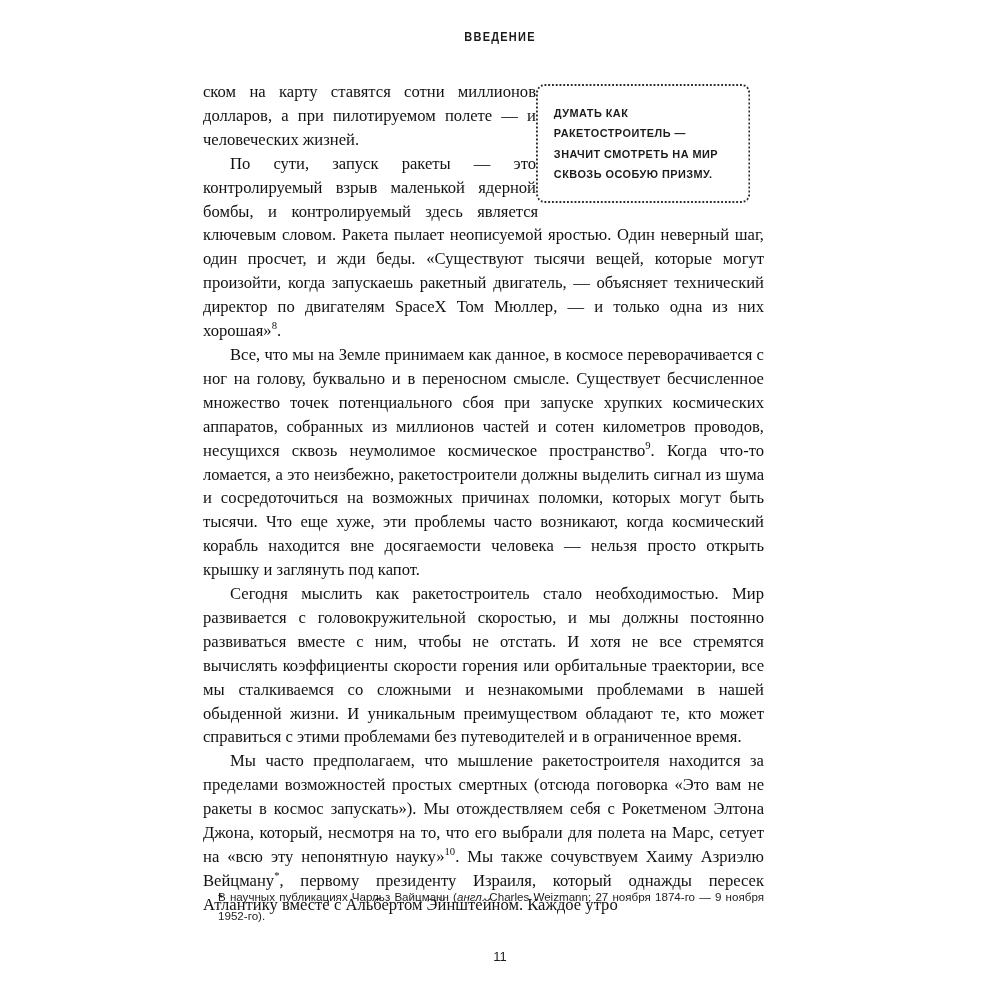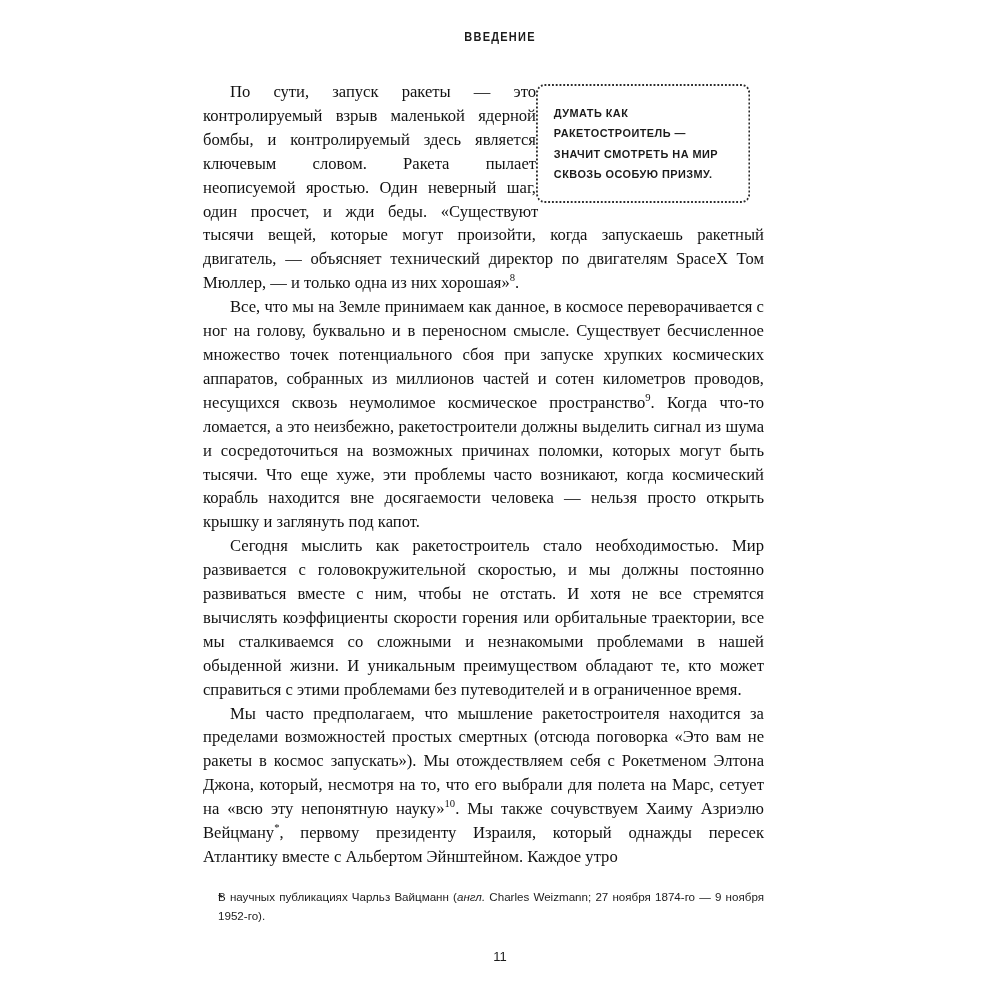--- a/index.html
+++ b/index.html
@@ -136,20 +136,21 @@
 
   <div class="running-head">ВВЕДЕНИЕ</div>
 
   <div class="column">
 
     <div class="callout">
       <span>ДУМАТЬ КАК РАКЕТОСТРОИТЕЛЬ — ЗНАЧИТ СМОТРЕТЬ НА МИР СКВОЗЬ ОСОБУЮ ПРИЗМУ.</span>
     </div>
 
     <div id="paragraphs">
+        <p class="noindent">ском на карту ставятся сотни миллионов долларов, а при пилотируемом полете — и человеческих жизней.</p>
         <p>По сути, запуск ракеты — это контролируемый взрыв маленькой ядерной бомбы, и <span class="it">контролируемый</span> здесь является ключевым словом. Ракета пылает неописуемой яростью. Один неверный шаг, один просчет, и жди беды. «Существуют тысячи вещей, которые могут произойти, когда запускаешь ракетный двигатель, — объясняет технический директор по двигателям SpaceX Том Мюллер, — и только одна из них хорошая»<sup>8</sup>.</p>
         <p>Все, что мы на Земле принимаем как данное, в космосе переворачивается с ног на голову, буквально и в переносном смысле. Существует бесчисленное множество точек потенциального сбоя при запуске хрупких космических аппаратов, собранных из миллионов частей и сотен километров проводов, несущихся сквозь неумолимое космическое пространство<sup>9</sup>. Когда что-то ломается, а это неизбежно, ракетостроители должны выделить сигнал из шума и сосредоточиться на возможных причинах поломки, которых могут быть тысячи. Что еще хуже, эти проблемы часто возникают, когда космический корабль находится вне досягаемости человека — нельзя просто открыть крышку и заглянуть под капот.</p>
         <p>Сегодня мыслить как ракетостроитель стало необходимостью. Мир развивается с головокружительной скоростью, и мы должны постоянно развиваться вместе с ним, чтобы не отстать. И хотя не все стремятся вычислять коэффициенты скорости горения или орбитальные траектории, все мы сталкиваемся со сложными и незнакомыми проблемами в нашей обыденной жизни. И уникальным преимуществом обладают те, кто может справиться с этими проблемами без путеводителей и в ограниченное время.</p>
         <p>Мы часто предполагаем, что мышление ракетостроителя находится за пределами возможностей простых смертных (отсюда поговорка «Это вам не ракеты в космос запускать»). Мы отождествляем себя с Рокетменом Элтона Джона, который, несмотря на то, что его выбрали для полета на Марс, сетует на «всю эту непонятную науку»<sup>10</sup>. Мы также сочувствуем Хаиму Азриэлю Вейцману<sup>*</sup>, первому президенту Израиля, который однажды пересек Атлантику вместе с Альбертом Эйнштейном. Каждое утро</p>
       </div>
 
   </div>
 
   <div class="footnote">
     <span class="fn-marker">*</span>

